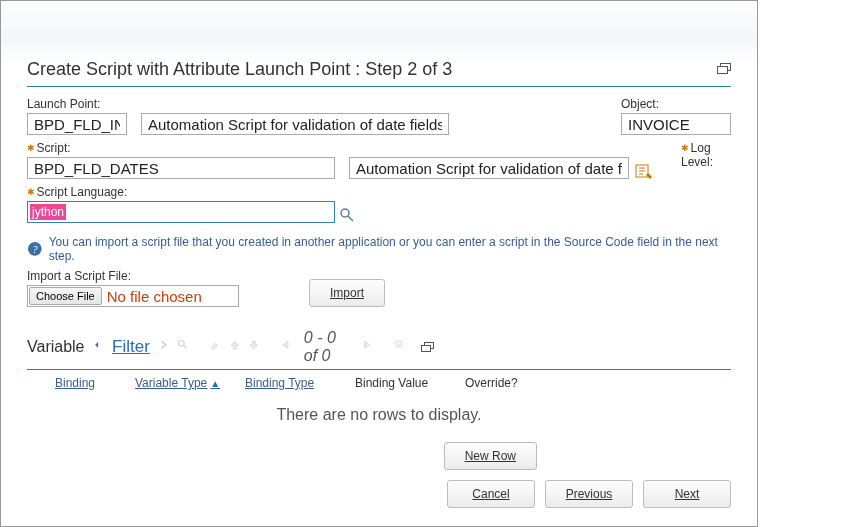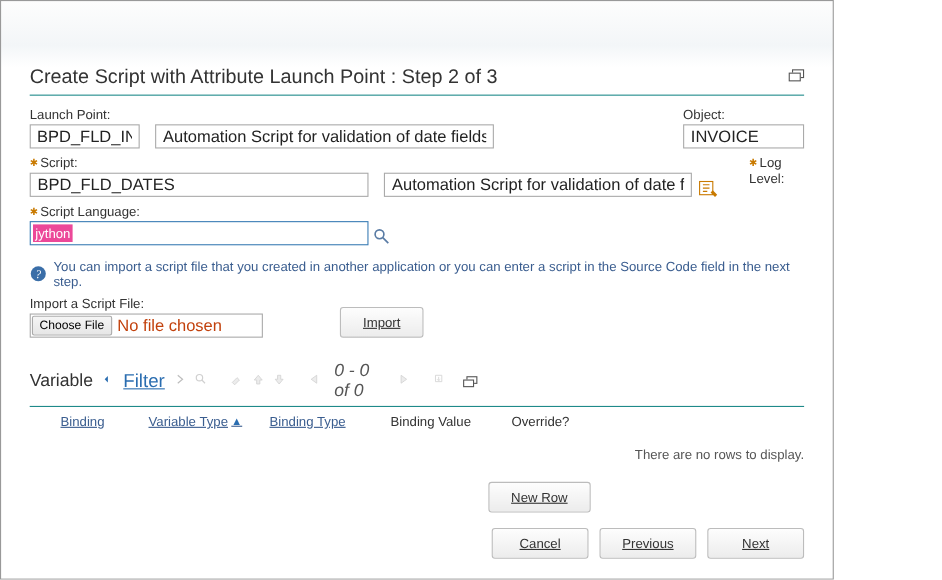--- a/index.html
+++ b/index.html
@@ -164,24 +164,24 @@
 .tbl-head .th { text-decoration: underline; color: #3a5d8f; cursor: pointer; }
 .tbl-head .th.plain { text-decoration: none; color: #333; cursor: default; }
 .th1 { width: 80px; margin-left: 24px;}
 .th2 { width: 110px; display:flex; align-items:center; gap:3px;}
 .th3 { width: 110px; }
 .th4 { width: 110px; }
 .th5 { width: 80px; }
 .sort-asc { color: #2a6db0; font-size: 10px; }
 
 .empty-row {
-  text-align: right;
+  text-align: center;
   color: #555;
   padding: 12px 0 18px 0;
-  font-size: 12px;
+  font-size: 16px;
 }
 
 .newrow-wrap { text-align: right; width: 510px; }
 .footer {
   position: absolute;
   bottom: 18px;
   right: 26px;
   display: flex;
   gap: 10px;
 }

